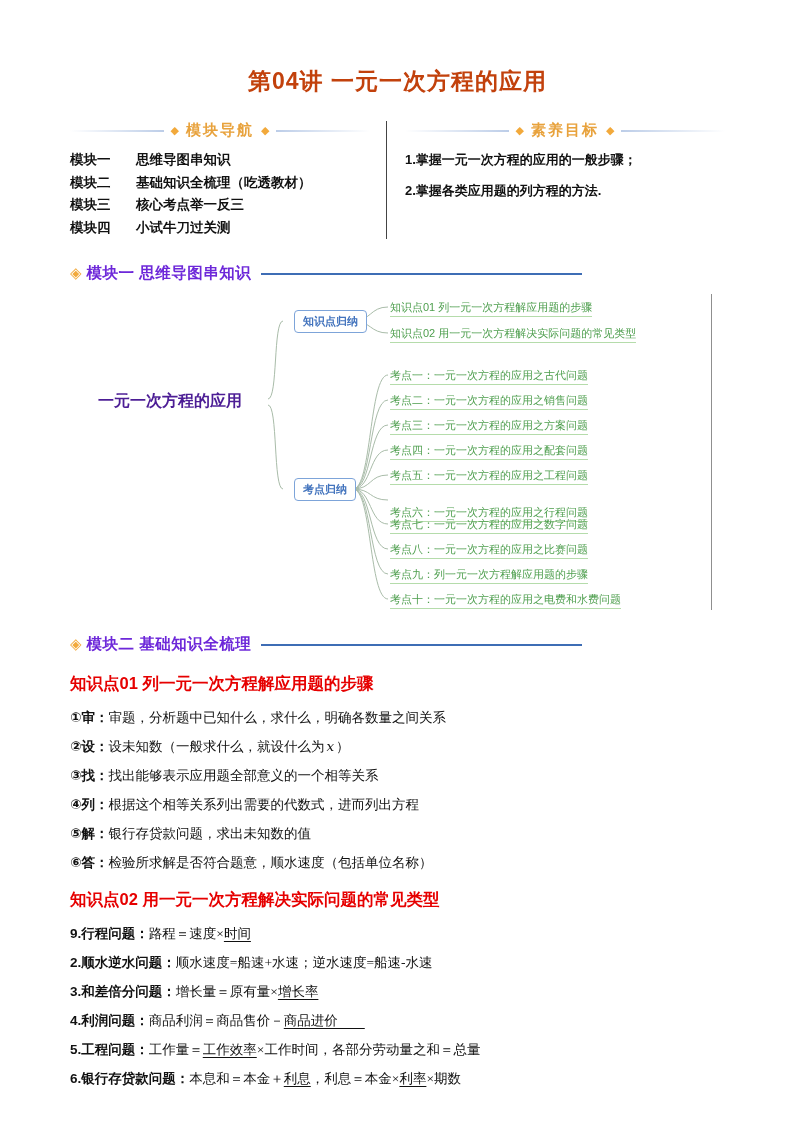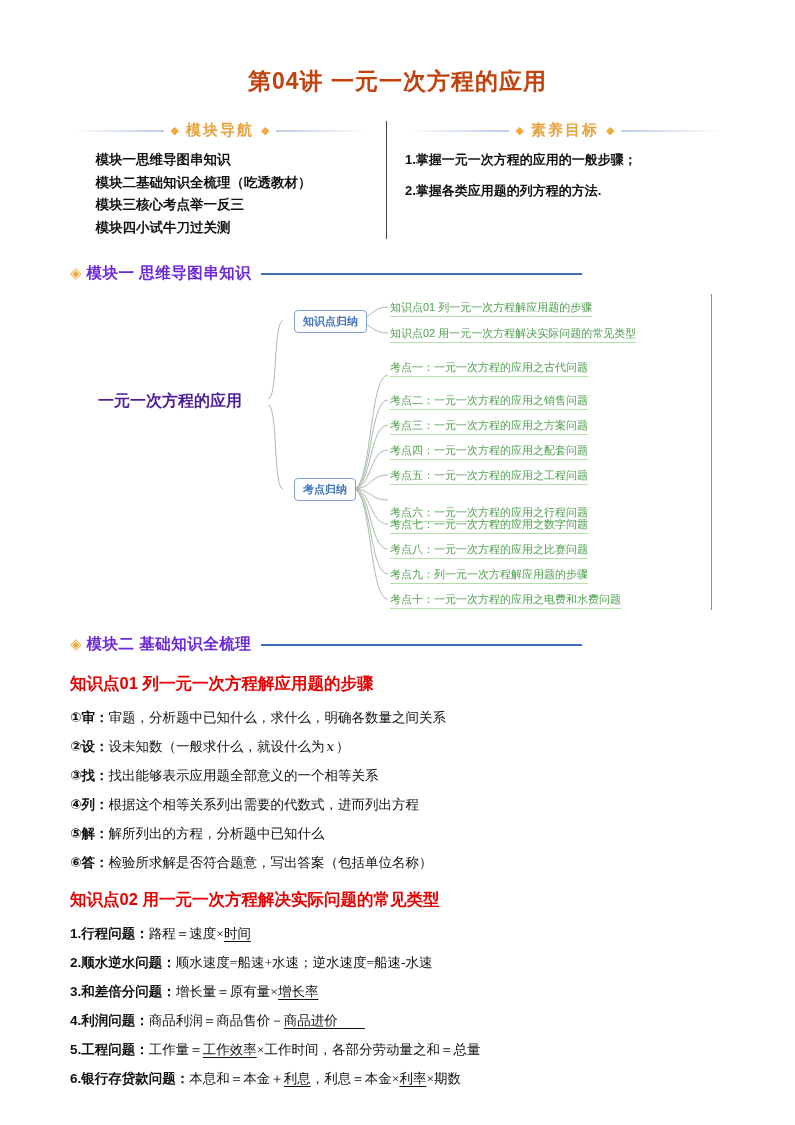--- a/index.html
+++ b/index.html
@@ -20,21 +20,21 @@
   .deco-title { display:flex; align-items:center; gap:7px; margin-bottom:9px; }
   .deco-line { flex:1; height:2px; background:linear-gradient(to right, rgba(188,205,232,0), #bccde8); }
   .deco-line.r { background:linear-gradient(to left, rgba(188,205,232,0), #bccde8); }
   .deco-diamond { color:#f2a93b; font-size:11px; line-height:1; }
   .deco-text {
     color:#e8a23c; font-weight:bold; font-size:15px; letter-spacing:2px;
     font-family:"Liberation Sans","DejaVu Sans",sans-serif;
   }
   .nav-row { display:flex; font-weight:bold; font-size:13.5px; line-height:22.5px;
     font-family:"Liberation Sans","DejaVu Sans",sans-serif; }
-  .nav-num { width:66px; flex:none;text-align:right; }
+  .nav-num { width:66px; flex:none; }
   .goal-row { font-weight:bold; font-size:13px; line-height:21px; margin-bottom:10px;
     font-family:"Liberation Sans","DejaVu Sans",sans-serif; }
   
   .sec-header { display:flex; align-items:center; margin:24px 70px 0 70px; width:512px; }
   .sec-header.second { margin-top:16px; }
   .sec-icon { color:#f2a93b; font-size:15px; margin-right:5px; line-height:1; }
   .sec-title { color:#6d28d9; font-weight:bold; font-size:15.5px; white-space:nowrap;
     font-family:"Liberation Sans","DejaVu Sans",sans-serif; letter-spacing:0.5px; }
   .sec-line { flex:1; height:2px; background:#3e6db5; margin-left:10px; }
   
@@ -126,21 +126,21 @@
       <path d="M283,199 C302,199 299,284 318,284"></path>
       <path d="M283,199 C302,199 299,309 318,309"></path>
     </g>
   </svg>
   <div class="mm-right-border"></div>
   <div class="mm-root">一元一次方程的应用</div>
   <div class="mm-branch" style="top:20px">知识点归纳</div>
   <div class="mm-branch" style="top:188px">考点归纳</div>
   <div class="mm-leaf" style="top:10px">知识点01 列一元一次方程解应用题的步骤</div>
   <div class="mm-leaf" style="top:36px">知识点02 用一元一次方程解决实际问题的常见类型</div>
-  <div class="mm-leaf" style="top:70px">考点一：一元一次方程的应用之古代问题</div>
+  <div class="mm-leaf" style="top:78px">考点一：一元一次方程的应用之古代问题</div>
   <div class="mm-leaf" style="top:103px">考点二：一元一次方程的应用之销售问题</div>
   <div class="mm-leaf" style="top:128px">考点三：一元一次方程的应用之方案问题</div>
   <div class="mm-leaf" style="top:153px">考点四：一元一次方程的应用之配套问题</div>
   <div class="mm-leaf" style="top:178px">考点五：一元一次方程的应用之工程问题</div>
   <div class="mm-leaf" style="top:215px">考点六：一元一次方程的应用之行程问题</div>
   <div class="mm-leaf" style="top:227px">考点七：一元一次方程的应用之数字问题</div>
   <div class="mm-leaf" style="top:252px">考点八：一元一次方程的应用之比赛问题</div>
   <div class="mm-leaf" style="top:277px">考点九：列一元一次方程解应用题的步骤</div>
   <div class="mm-leaf" style="top:302px">考点十：一元一次方程的应用之电费和水费问题</div>
 </div>
@@ -150,25 +150,25 @@
   <span class="sec-title">模块二 基础知识全梳理</span>
   <span class="sec-line"></span>
 </div>
 
 <div class="kp-title">知识点01 列一元一次方程解应用题的步骤</div>
 <div class="steps">
   <div class="step-row"><span class="b">①审：</span><span>审题，分析题中已知什么，求什么，明确各数量之间关系</span><span class="em"></span><span></span></div>
   <div class="step-row"><span class="b">②设：</span><span>设未知数（一般求什么，就设什么为</span><span class="em">x</span><span>）</span></div>
   <div class="step-row"><span class="b">③找：</span><span>找出能够表示应用题全部意义的一个相等关系</span><span class="em"></span><span></span></div>
   <div class="step-row"><span class="b">④列：</span><span>根据这个相等关系列出需要的代数式，进而列出方程</span><span class="em"></span><span></span></div>
-  <div class="step-row"><span class="b">⑤解：</span><span>解所列出的方程，分析题中已知什么</span><span class="em"></span><span></span></div>
-  <div class="step-row"><span class="b">⑥答：</span><span>检验所求解是否符合题意，写出答案（包括单位名称）</span><span class="em"></span><span></span></div>
+  <div class="step-row"><span class="b">⑤解：</span><span>银行存贷款问题，求出未知数的值</span><span class="em"></span><span></span></div>
+  <div class="step-row"><span class="b">⑥答：</span><span>检验所求解是否符合题意，顺水速度（包括单位名称）</span><span class="em"></span><span></span></div>
 </div>
 
 <div class="kp-title" style="margin-top:12px">知识点02 用一元一次方程解决实际问题的常见类型</div>
 <div class="types">
-  <div class="type-row"><span class="b">1.行程问题：</span><span>路程＝速度×</span><span class="u">时间</span><span></span><span class="u"></span><span></span></div>
+  <div class="type-row"><span class="b">9.行程问题：</span><span>路程＝速度×</span><span class="u">时间</span><span></span><span class="u"></span><span></span></div>
   <div class="type-row"><span class="b">2.顺水逆水问题：</span><span>顺水速度=船速+水速；逆水速度=船速-水速</span><span class="u"></span><span></span><span class="u"></span><span></span></div>
   <div class="type-row"><span class="b">3.和差倍分问题：</span><span>增长量＝原有量×</span><span class="u">增长率</span><span></span><span class="u"></span><span></span></div>
   <div class="type-row"><span class="b">4.利润问题：</span><span>商品利润＝商品售价－</span><span class="u">商品进价　　</span><span></span><span class="u"></span><span></span></div>
   <div class="type-row"><span class="b">5.工程问题：</span><span>工作量＝</span><span class="u">工作效率</span><span>×工作时间，各部分劳动量之和＝总量</span><span class="u"></span><span></span></div>
   <div class="type-row"><span class="b">6.银行存贷款问题：</span><span>本息和＝本金＋</span><span class="u">利息</span><span>，利息＝本金×</span><span class="u">利率</span><span>×期数</span></div>
 </div>
 
 </body></html>

